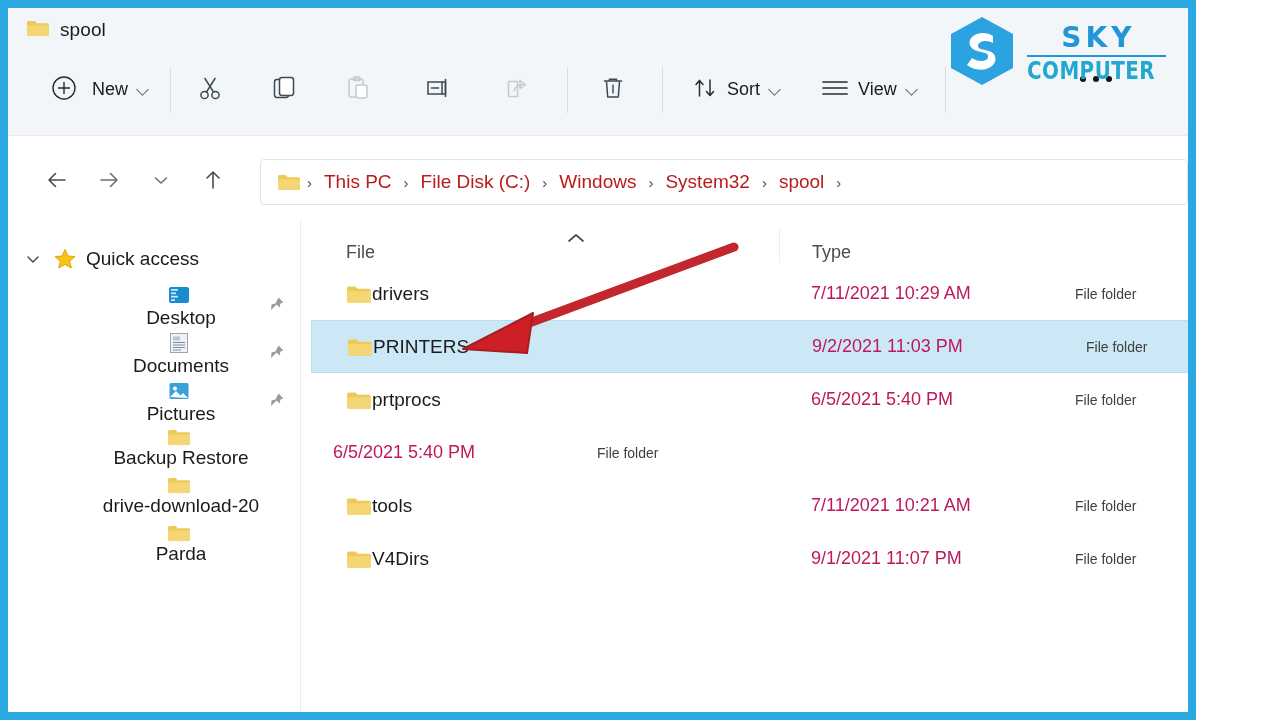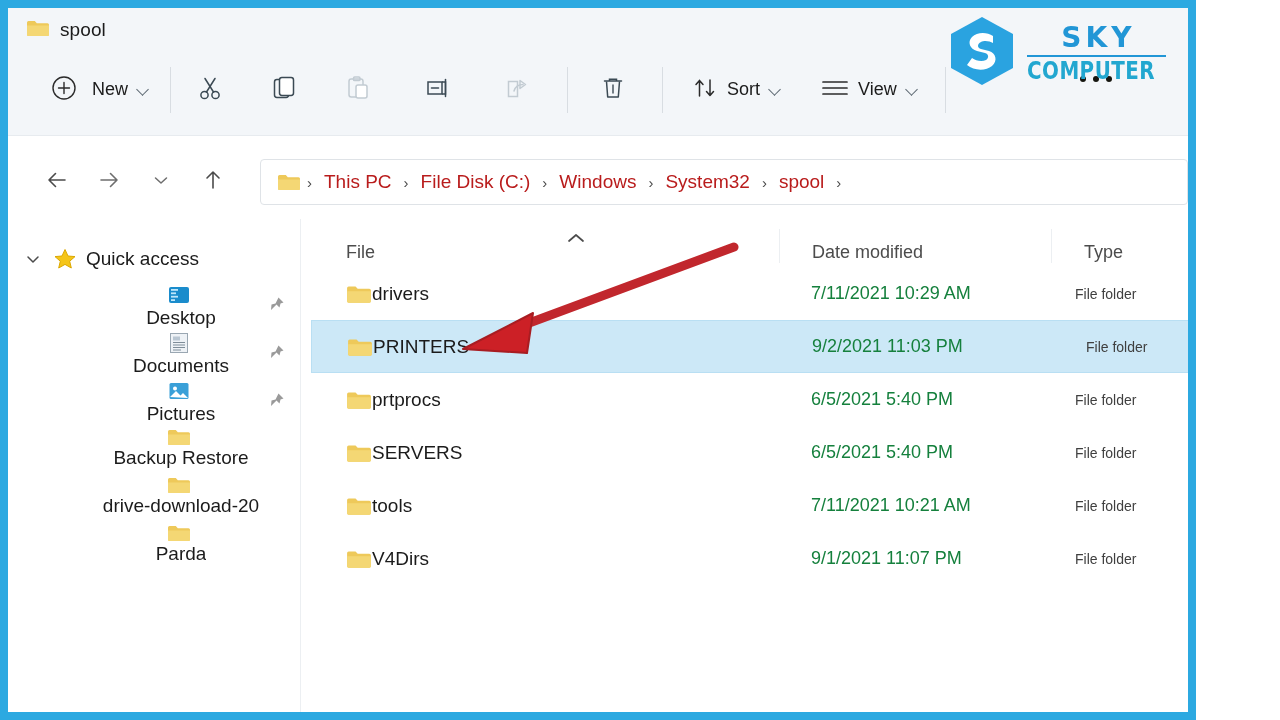--- a/index.html
+++ b/index.html
@@ -302,21 +302,21 @@
     padding-left: 0;
   }
   .frow.selected .f-name { padding-left: 35px; }
   .f-name {
     width: 478px; flex: none;
     display: flex; align-items: center; 
     padding-left: 45px;
     font-size: 19px;
     color: #1b1b1b;
   }
-  .f-date { width: 272px; flex: none; padding-left: 32px; font-size: 18px; color: #15803d; }
+  .f-date { width: 272px; flex: none; padding-left: 32px; font-size: 18px; color: #be185d; }
   .f-type { flex: 1; padding-left: 24px; font-size: 14px; color: #3f3f3f; }
   .frow.selected .f-date { padding-left: 22px; }
 
   
   .folder { display:block; }
 
   
   #arrow {
     position: absolute;
     left: 0; top: 0;
@@ -631,23 +631,20 @@
 
       <div id="colheader">
         <div class="col-name">
           <span class="col-label">File</span>
           <span class="sort-ind">
             <svg width="20" height="12" viewBox="0 0 20 12">
               <path d="M3 9 10 3l7 6" fill="none" stroke="#4c4c4c" stroke-width="1.7" stroke-linecap="round" stroke-linejoin="round"></path>
             </svg>
           </span>
         </div>
-        <div class="col-date">
-          <span class="col-label">Date modified</span>
-        </div>
         <div class="col-type">
           <span class="col-label">Type</span>
         </div>
       </div>
 
       <div class="frow">
         <div class="f-name">
           <span>
             <svg class="folder" width="26" height="22" viewBox="0 0 24 20">
               <path d="M1 4.5a1.5 1.5 0 0 1 1.5-1.5h6.3l2 2.2H21.5A1.5 1.5 0 0 1 23 6.7v9.8A1.5 1.5 0 0 1 21.5 18h-19A1.5 1.5 0 0 1 1 16.5z" fill="#eec95a"></path>
@@ -682,29 +679,20 @@
               <path d="M1 7.5h22v9A1.5 1.5 0 0 1 21.5 18h-19A1.5 1.5 0 0 1 1 16.5z" fill="#f4d774"></path>
             </svg>
           </span>
           <span>prtprocs</span>
         </div>
         <div class="f-date">6/5/2021 5:40 PM</div>
         <div class="f-type">File folder</div>
       </div>
 
       <div class="frow">
-        <div class="f-name">
-          <span>
-            <svg class="folder" width="26" height="22" viewBox="0 0 24 20">
-              <path d="M1 4.5a1.5 1.5 0 0 1 1.5-1.5h6.3l2 2.2H21.5A1.5 1.5 0 0 1 23 6.7v9.8A1.5 1.5 0 0 1 21.5 18h-19A1.5 1.5 0 0 1 1 16.5z" fill="#eec95a"></path>
-              <path d="M1 7.5h22v9A1.5 1.5 0 0 1 21.5 18h-19A1.5 1.5 0 0 1 1 16.5z" fill="#f4d774"></path>
-            </svg>
-          </span>
-          <span>SERVERS</span>
-        </div>
         <div class="f-date">6/5/2021 5:40 PM</div>
         <div class="f-type">File folder</div>
       </div>
 
       <div class="frow">
         <div class="f-name">
           <span>
             <svg class="folder" width="26" height="22" viewBox="0 0 24 20">
               <path d="M1 4.5a1.5 1.5 0 0 1 1.5-1.5h6.3l2 2.2H21.5A1.5 1.5 0 0 1 23 6.7v9.8A1.5 1.5 0 0 1 21.5 18h-19A1.5 1.5 0 0 1 1 16.5z" fill="#eec95a"></path>
               <path d="M1 7.5h22v9A1.5 1.5 0 0 1 21.5 18h-19A1.5 1.5 0 0 1 1 16.5z" fill="#f4d774"></path>

